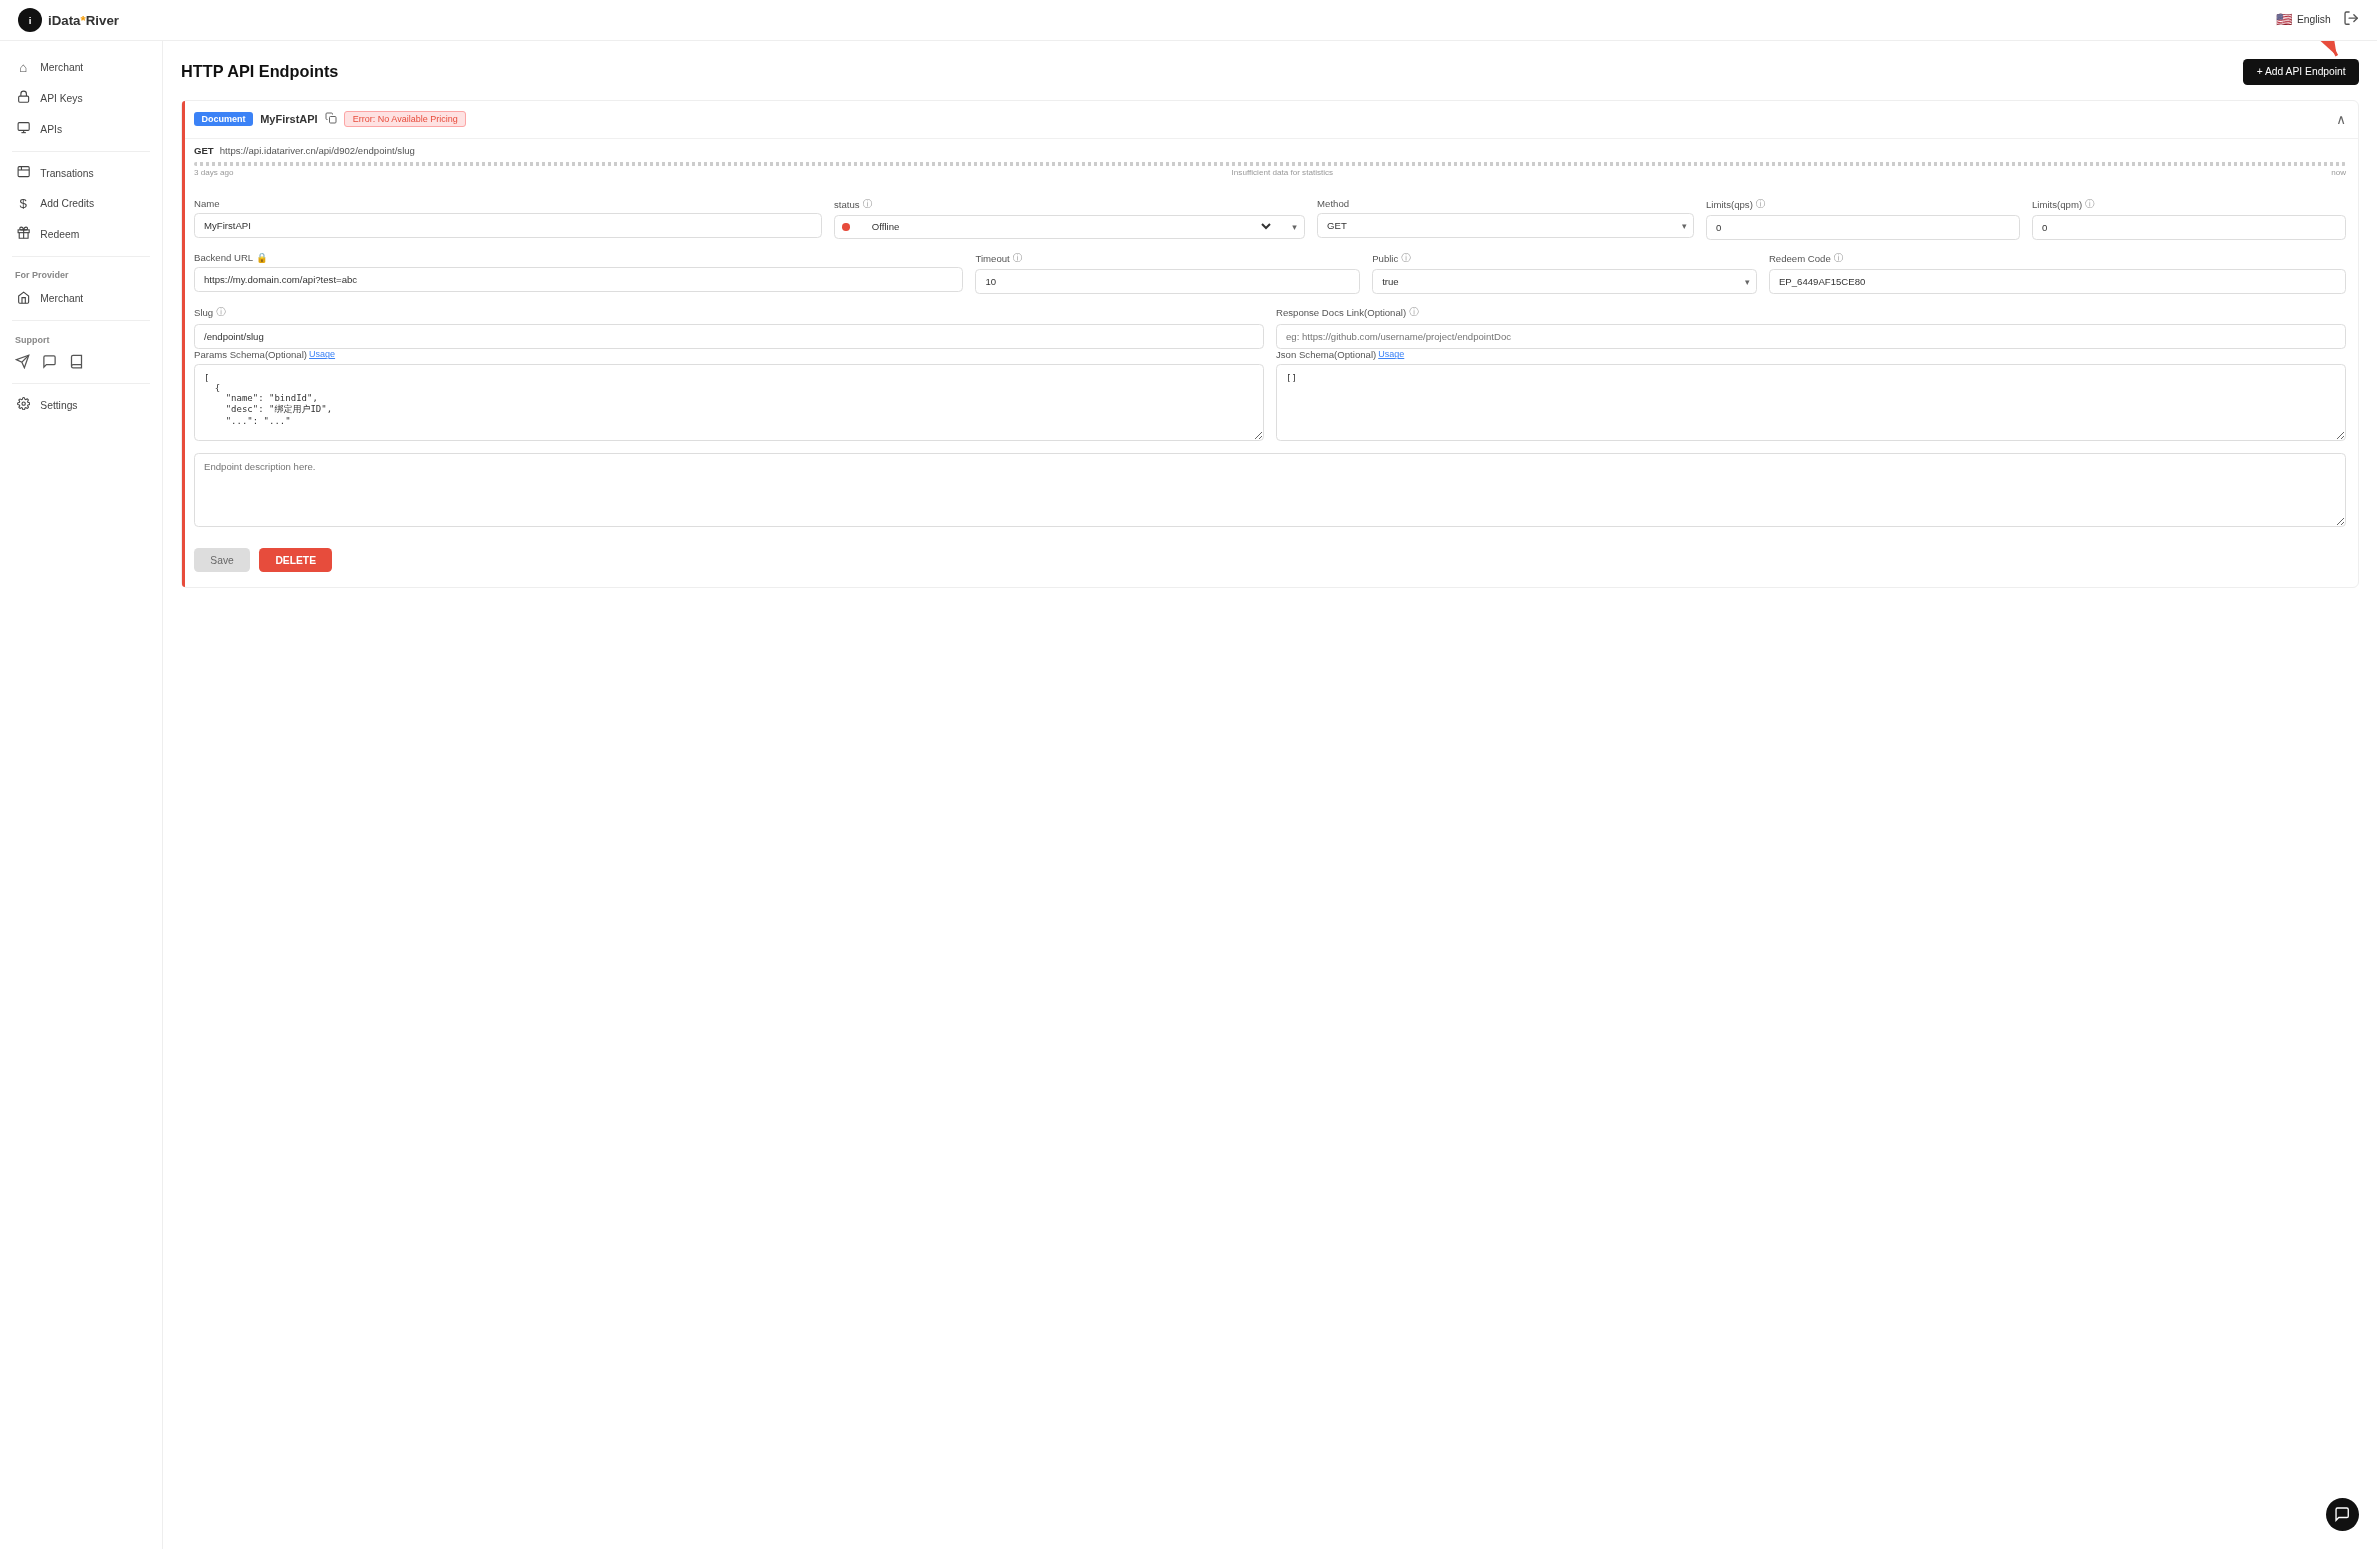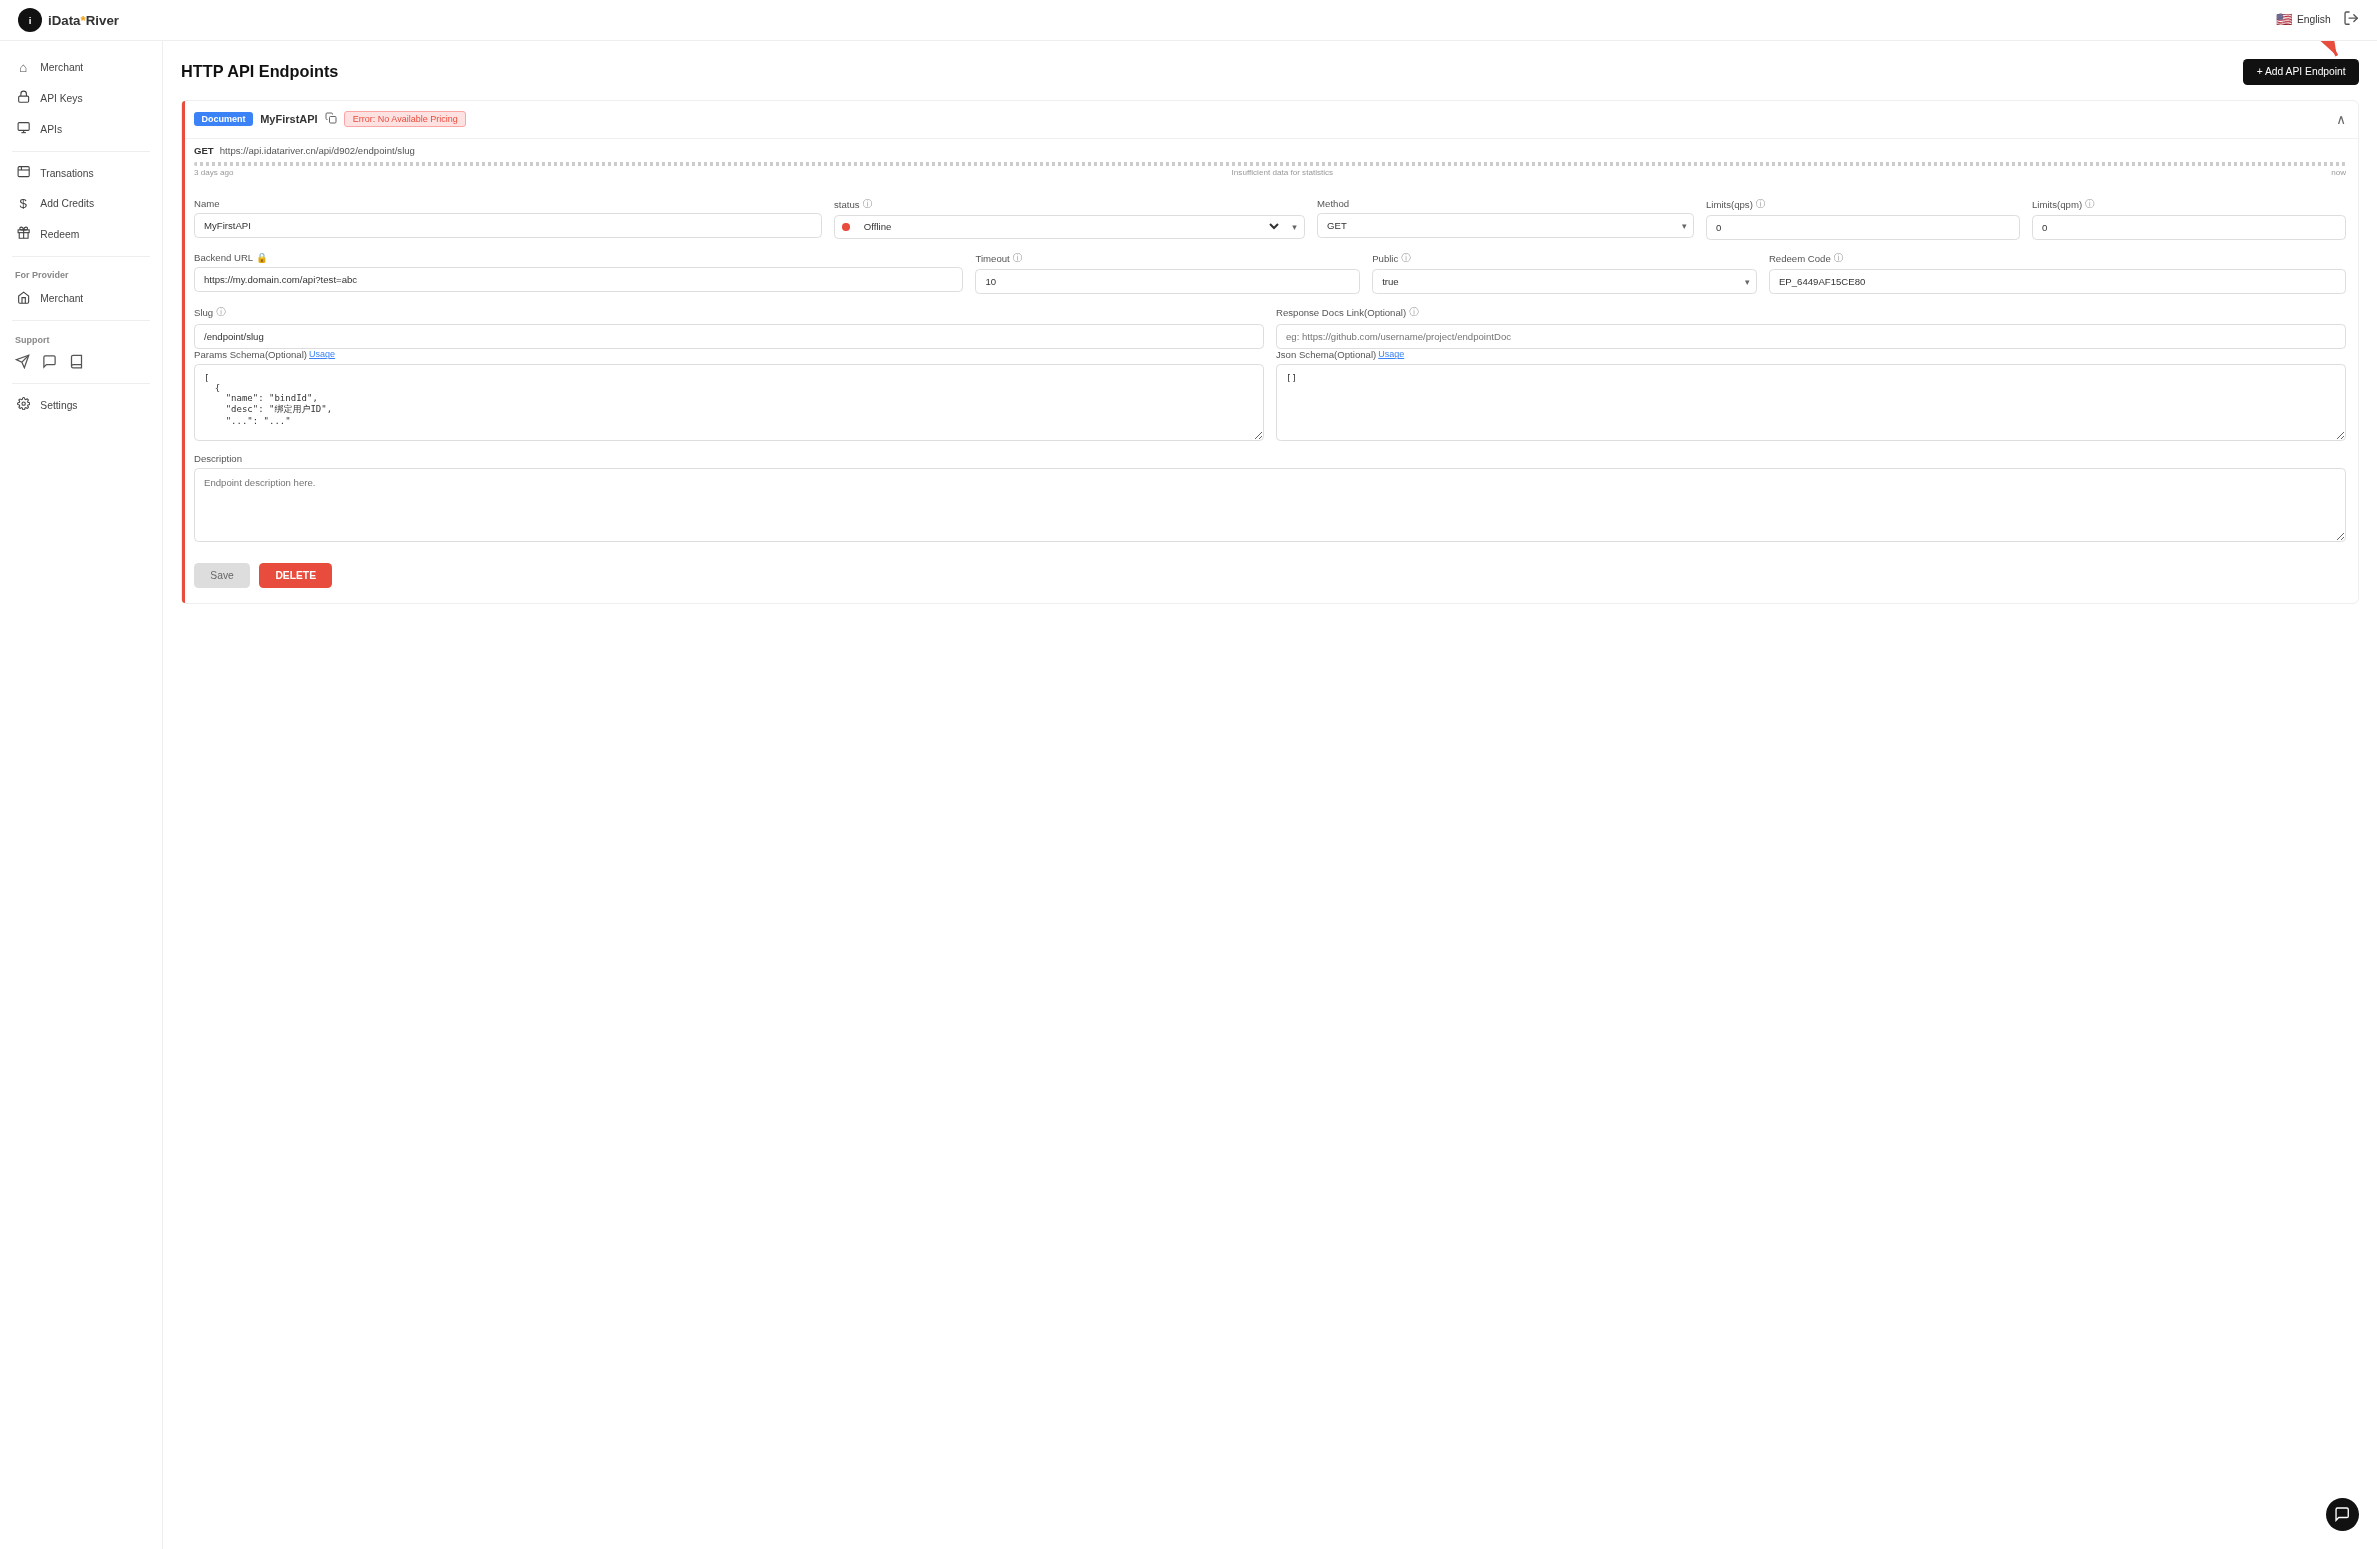--- a/index.html
+++ b/index.html
@@ -55,21 +55,21 @@
 
     .endpoint-form { padding: 15px 12px; }
     .form-field { display: flex; flex-direction: column; gap: 4.4px; }
     .form-label { font-size: 9.6px; color: #555; display: flex; align-items: center; gap: 3px; }
     .info-icon { color: #999; font-size: 9.6px; cursor: help; }
     .lock-icon { color: #999; font-size: 9.6px; }
     .form-input { border: 0.7px solid #ddd; border-radius: 4.4px; padding: 6px 9px; font-size: 9.6px; color: #333; background: #fff; }
     .form-select { border: 0.7px solid #ddd; border-radius: 4.4px; padding: 6px 9px; font-size: 9.6px; color: #333; background: #fff; cursor: pointer; appearance: none; }
     .form-textarea { border: 0.7px solid #ddd; border-radius: 4.4px; padding: 7.4px 9px; font-size: 9px; color: #333; font-family: monospace; resize: vertical; background: #fff; min-height: 74px; }
 
-    .status-select-wrapper { display: flex; align-items: center; border: 0.7px solid #ddd; border-radius: 4.4px; padding: 4.4px 7.4px; gap: 10px; background: #fff; }
+    .status-select-wrapper { display: flex; align-items: center; border: 0.7px solid #ddd; border-radius: 4.4px; padding: 4.4px 7.4px; gap: 18px; background: #fff; }
     .status-dot { width: 7.4px; height: 7.4px; background: #e74c3c; border-radius: 50%; flex-shrink: 0; }
     .status-select-inner { border: none; outline: none; font-size: 9.6px; color: #333; background: transparent; cursor: pointer; flex: 1; }
     .form-actions { display: flex; gap: 9px; padding: 9px 0 0; }
     .save-btn { background: #ddd; color: #666; border: none; border-radius: 4.4px; padding: 6.7px 16.3px; font-size: 10.3px; cursor: pointer; }
     .delete-btn { background: #e74c3c; color: #fff; border: none; border-radius: 4.4px; padding: 6.7px 16.3px; font-size: 10.3px; cursor: pointer; font-weight: 600; }
 
     
     .chat-btn { position: fixed; bottom: 18px; right: 18px; width: 33px; height: 33px; background: #111; border-radius: 50%; display: flex; align-items: center; justify-content: center; cursor: pointer; color: #fff; font-size: 15px; }
 
     
@@ -380,21 +380,20 @@
             <div class="form-field">
               <label class="form-label params-usage">
                 <span>Json Schema(Optional)</span>
                 <span class="usage-link">Usage</span>
               </label>
               <textarea class="form-textarea" rows="6" style="">[]</textarea>
             </div>
           </div>
 
           <div class="form-field" style="margin-bottom:12px;">
-            <label class="form-label">Description</label>
             <textarea class="form-textarea" rows="5" style="font-family: inherit; font-size: 9.6px;" placeholder="Endpoint description here."></textarea>
           </div>
 
           <div class="form-actions">
             <button class="save-btn">Save</button>
             <button class="delete-btn">DELETE</button>
           </div>
         </div>
       </div>
     </div>

